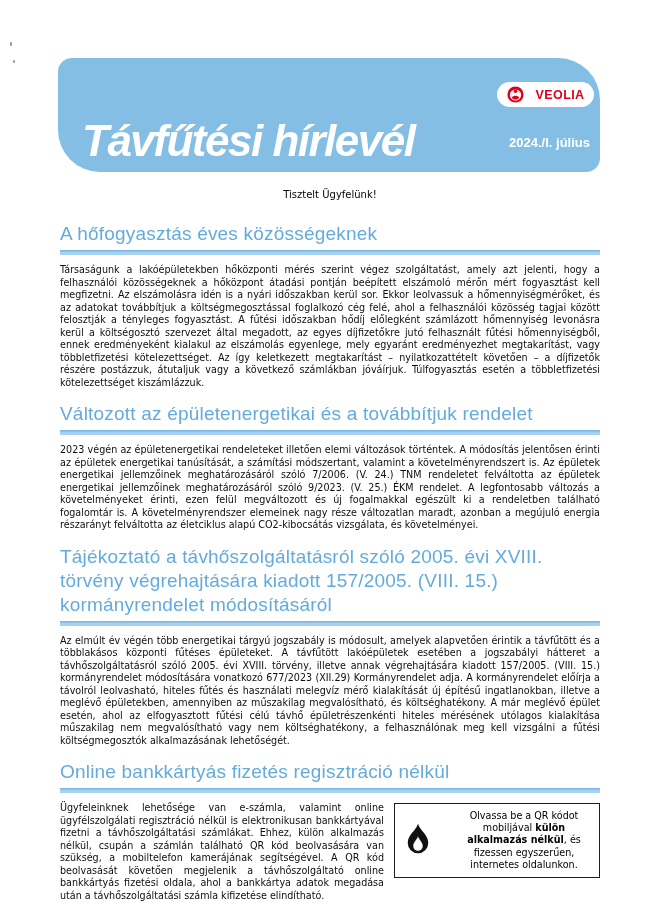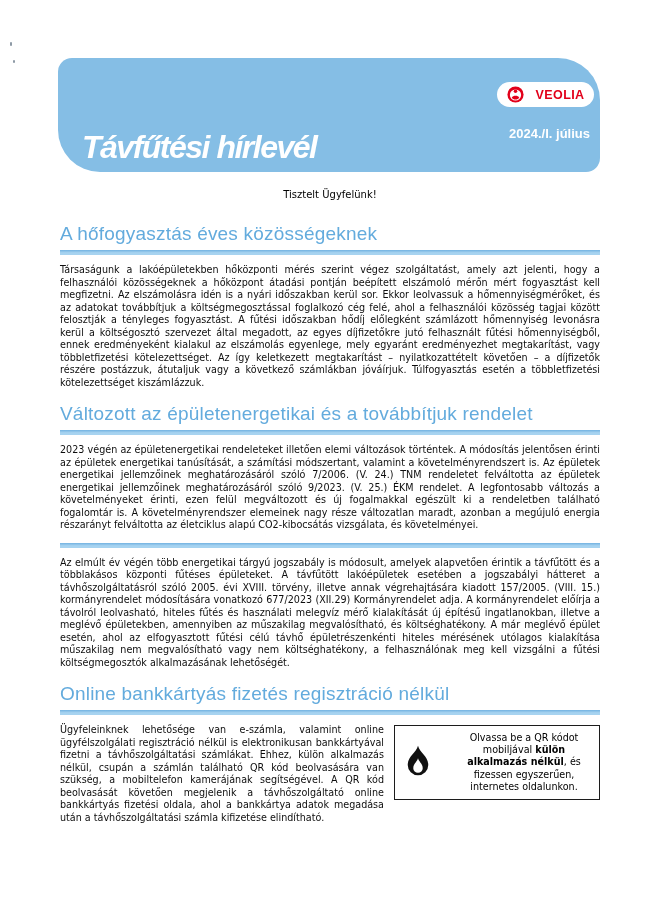--- a/index.html
+++ b/index.html
@@ -7,26 +7,26 @@
         font-family:"DejaVu Sans",sans-serif;color:#111;}
   .speck{position:absolute;background:#8e9aa6;border-radius:1px;}
   .speck.s1{left:10px;top:42px;width:2px;height:4px;}
   .speck.s2{left:13px;top:60px;width:2px;height:3px;}
 
   
   .hdr{position:absolute;left:58px;top:58px;width:542px;height:114px;
        background:#85bee5;border-radius:14px 42px 14px 42px;}
   .hdr-title{position:absolute;left:24px;bottom:6px;margin:0;
        font-family:"Liberation Sans",sans-serif;font-style:italic;font-weight:700;
-       font-size:32px;letter-spacing:-1.5px;color:#ffffff;}
+       font-size:44px;letter-spacing:-1.5px;color:#ffffff;}
   .logo-pill{position:absolute;top:24px;right:6px;width:97px;height:25px;background:#ffffff;
        border-radius:14px;display:flex;align-items:center;justify-content:center;gap:12px;}
   .logo-text{font-family:"Liberation Sans",sans-serif;font-weight:700;font-size:12.5px;
        letter-spacing:.4px;color:#e2001a;}
-  .issue{position:absolute;right:10px;top:68px;font-family:"Liberation Sans",sans-serif;
+  .issue{position:absolute;right:10px;top:77px;font-family:"Liberation Sans",sans-serif;
        font-weight:700;font-size:13px;color:#ffffff;}
 
   
   .content{position:absolute;left:60px;top:188px;width:540px;}
   .greeting p{margin:0;text-align:center;font-size:10px;line-height:13px;color:#000;}
 
   h2.sec{font-family:"Liberation Sans",sans-serif;font-weight:400;font-size:19px;
        line-height:24px;color:#63abdd;margin:13px 0 4px 0;letter-spacing:.2px;}
   h2.first{margin-top:21px;}
   .bar{height:5px;background:linear-gradient(180deg,#72b2e1 0%,#a7d3f0 55%,#a7d3f0 100%);
@@ -77,20 +77,21 @@
       <p class="body">Társaságunk a lakóépületekben hőközponti mérés szerint végez szolgáltatást, amely azt jelenti, hogy a felhasználói közösségeknek a hőközpont átadási pontján beépített elszámoló mérőn mért fogyasztást kell megfizetni. Az elszámolásra idén is a nyári időszakban kerül sor. Ekkor leolvassuk a hőmennyiségmérőket, és az adatokat továbbítjuk a költségmegosztással foglalkozó cég felé, ahol a felhasználói közösség tagjai között felosztják a tényleges fogyasztást. A fűtési időszakban hődíj előlegként számlázott hőmennyiség levonásra kerül a költségosztó szervezet által megadott, az egyes díjfizetőkre jutó felhasznált fűtési hőmennyiségből, ennek eredményeként kialakul az elszámolás egyenlege, mely egyaránt eredményezhet megtakarítást, vagy többletfizetési kötelezettséget. Az így keletkezett megtakarítást – nyilatkozattételt követően – a díjfizetők részére postázzuk, átutaljuk vagy a következő számlákban jóváírjuk. Túlfogyasztás esetén a többletfizetési kötelezettséget kiszámlázzuk.</p>
     </section>
 
     <section>
       <h2 class="sec">Változott az épületenergetikai és a továbbítjuk rendelet</h2>
       <div class="bar"></div>
       <p class="body">2023 végén az épületenergetikai rendeleteket illetően elemi változások történtek. A módosítás jelentősen érinti az épületek energetikai tanúsítását, a számítási módszertant, valamint a követelményrendszert is. Az épületek energetikai jellemzőinek meghatározásáról szóló 7/2006. (V. 24.) TNM rendeletet felváltotta az épületek energetikai jellemzőinek meghatározásáról szóló 9/2023. (V. 25.) ÉKM rendelet. A legfontosabb változás a követelményeket érinti, ezen felül megváltozott és új fogalmakkal egészült ki a rendeletben található fogalomtár is. A követelményrendszer elemeinek nagy része változatlan maradt, azonban a megújuló energia részarányt felváltotta az életciklus alapú CO2-kibocsátás vizsgálata, és követelményei.</p>
     </section>
 
     <section>
+      <h2 class="sec">Tájékoztató a távhőszolgáltatásról szóló 2005. évi XVIII. törvény végrehajtására kiadott 157/2005. (VIII. 15.) kormányrendelet módosításáról</h2>
       <div class="bar"></div>
       <p class="body">Az elmúlt év végén több energetikai tárgyú jogszabály is módosult, amelyek alapvetően érintik a távfűtött és a többlakásos központi fűtéses épületeket. A távfűtött lakóépületek esetében a jogszabályi hátteret a távhőszolgáltatásról szóló 2005. évi XVIII. törvény, illetve annak végrehajtására kiadott 157/2005. (VIII. 15.) kormányrendelet módosítására vonatkozó 677/2023 (XII.29) Kormányrendelet adja. A kormányrendelet előírja a távolról leolvasható, hiteles fűtés és használati melegvíz mérő kialakítását új építésű ingatlanokban, illetve a meglévő épületekben, amennyiben az műszakilag megvalósítható, és költséghatékony. A már meglévő épület esetén, ahol az elfogyasztott fűtési célú távhő épületrészenkénti hiteles mérésének utólagos kialakítása műszakilag nem megvalósítható vagy nem költséghatékony, a felhasználónak meg kell vizsgálni a fűtési költségmegosztók alkalmazásának lehetőségét.</p>
     </section>
 
     <section>
       <h2 class="sec">Online bankkártyás fizetés regisztráció nélkül</h2>
       <div class="bar"></div>
       <div class="qr-box">
         <svg class="flame" width="30" height="38" viewBox="0 0 38 46">
           <path d="M19 1 C21.5 10 32 14.5 32 25.5 A13 13 0 0 1 6 25.5 C6 14.5 16.5 10 19 1 Z" fill="#111"></path>

